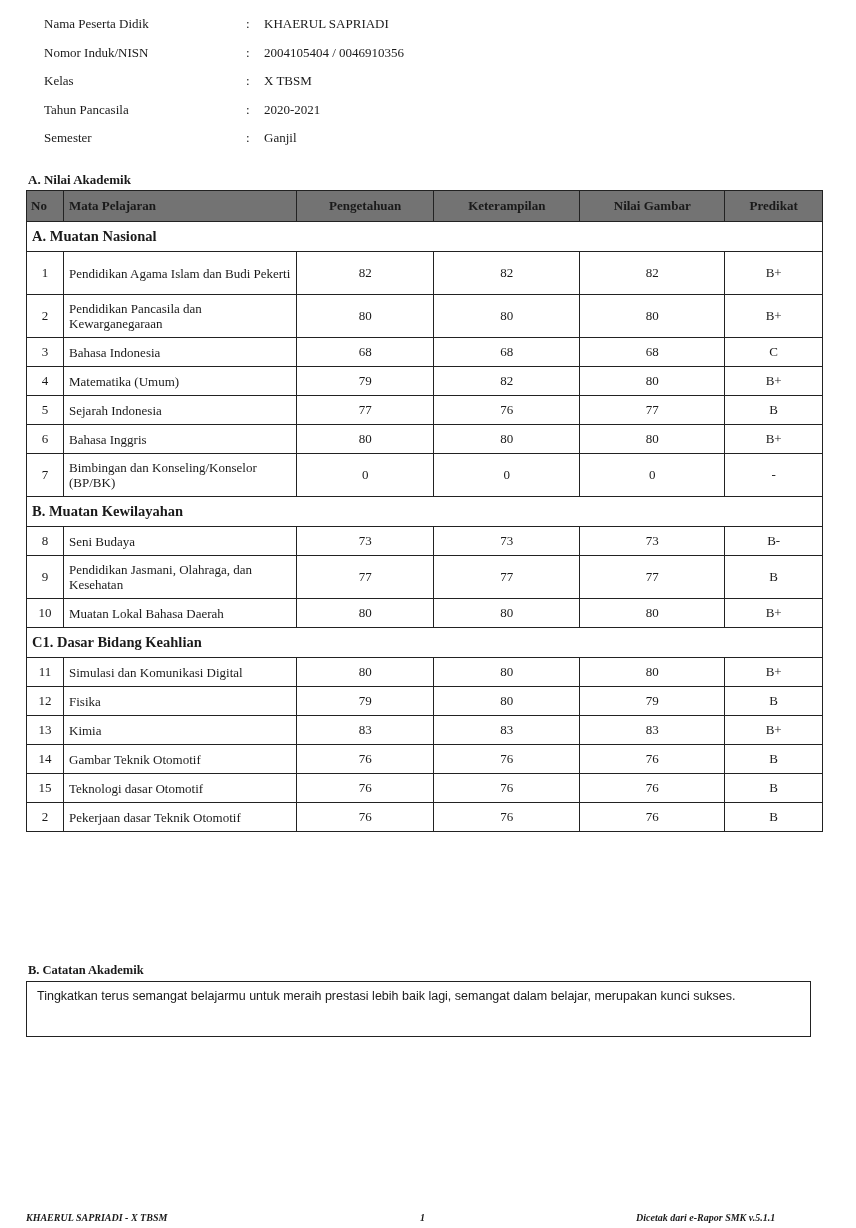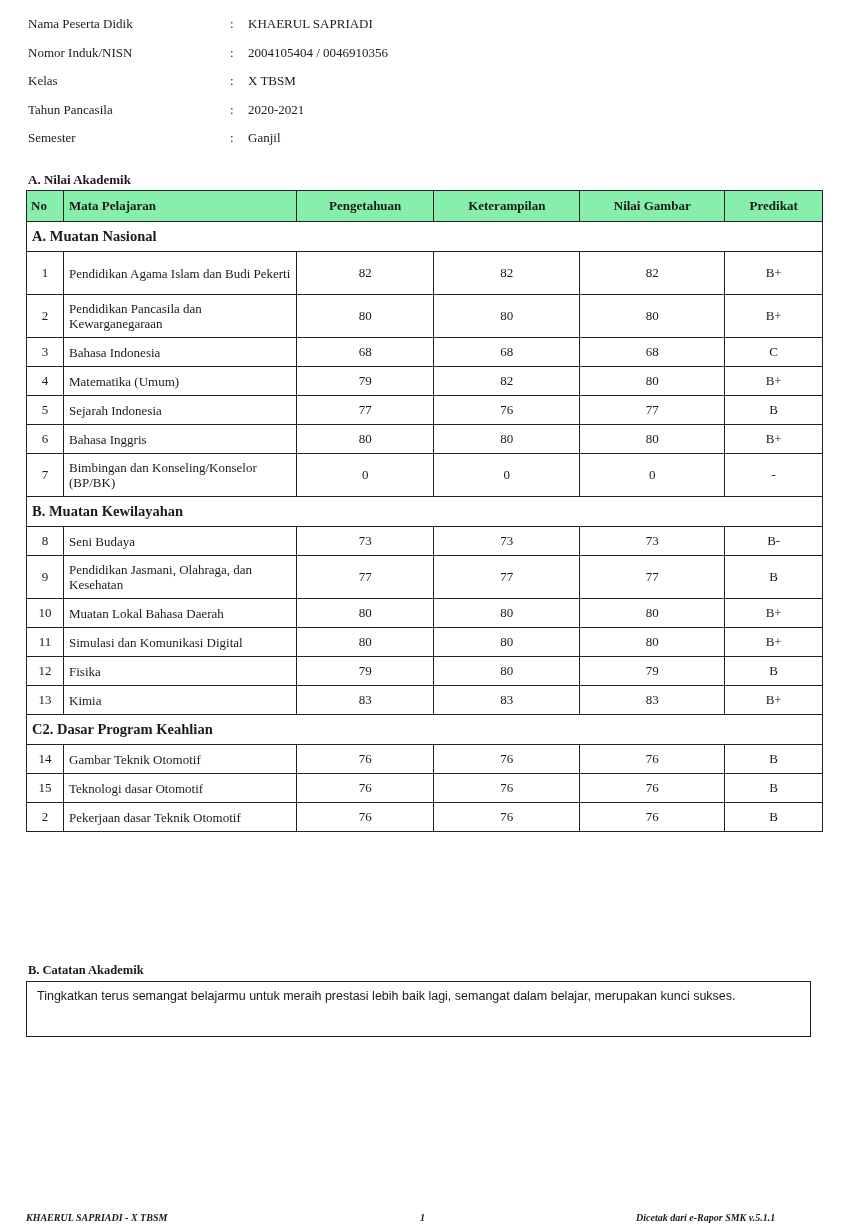--- a/index.html
+++ b/index.html
@@ -2,33 +2,33 @@
 <html><head>
 <meta charset="utf-8">
 <style>
   html, body { margin: 0; padding: 0; background: #ffffff; }
   body {
     width: 856px; height: 1228px; position: relative; overflow: hidden;
     font-family: "Liberation Serif", "DejaVu Serif", serif;
     color: #1a1a1a;
   }
   .identity { position: absolute; left: 28px; top: 10px; font-size: 13px; }
-  .id-row { display: flex; height: 28.5px; align-items: center; }
+  .id-row { display: flex; height: 28.5px; align-items: center; margin-left: 16px; }
   .id-label { width: 202px; }
   .id-colon { width: 18px; }
   .section-title { position: absolute; font-weight: bold; font-size: 13px; }
   table.grades {
     position: absolute; left: 26px; top: 190px; width: 797px;
     border-collapse: collapse; font-size: 13px;
   }
   table.grades td, table.grades th {
     border: 1.5px solid #222; padding: 0 5px; vertical-align: middle;
   }
   table.grades th {
-    background: #86efac; height: 30px; font-weight: bold; text-align: center;
+    background: #737373; height: 30px; font-weight: bold; text-align: center;
   }
   table.grades th.left { text-align: left; }
   td.group { font-weight: bold; font-size: 14.5px; height: 29px; }
   td.no { text-align: center; width: 26px; padding: 0; }
   td.subject { width: 222px; line-height: 15px; }
   td.num { text-align: center; }
   tr.single td { height: 28px; }
   tr.double td { height: 42px; }
   .notes-box {
     position: absolute; left: 26px; top: 981px; width: 773px; height: 48px;
@@ -162,20 +162,23 @@
         <td class="num">B</td>
       </tr>
     <tr class="single">
         <td class="no">10</td>
         <td class="subject">Muatan Lokal Bahasa Daerah</td>
         <td class="num">80</td>
         <td class="num">80</td>
         <td class="num">80</td>
         <td class="num">B+</td>
       </tr>
+    <tr>
+      <td colspan="6" class="group">C1. Dasar Bidang Keahlian</td>
+    </tr>
     <tr class="single">
         <td class="no">11</td>
         <td class="subject">Simulasi dan Komunikasi Digital</td>
         <td class="num">80</td>
         <td class="num">80</td>
         <td class="num">80</td>
         <td class="num">B+</td>
       </tr>
     <tr class="single">
         <td class="no">12</td>
@@ -186,23 +189,20 @@
         <td class="num">B</td>
       </tr>
     <tr class="single">
         <td class="no">13</td>
         <td class="subject">Kimia</td>
         <td class="num">83</td>
         <td class="num">83</td>
         <td class="num">83</td>
         <td class="num">B+</td>
       </tr>
-    <tr>
-      <td colspan="6" class="group">C2. Dasar Program Keahlian</td>
-    </tr>
     <tr class="single">
         <td class="no">14</td>
         <td class="subject">Gambar Teknik Otomotif</td>
         <td class="num">76</td>
         <td class="num">76</td>
         <td class="num">76</td>
         <td class="num">B</td>
       </tr>
     <tr class="single">
         <td class="no">15</td>

